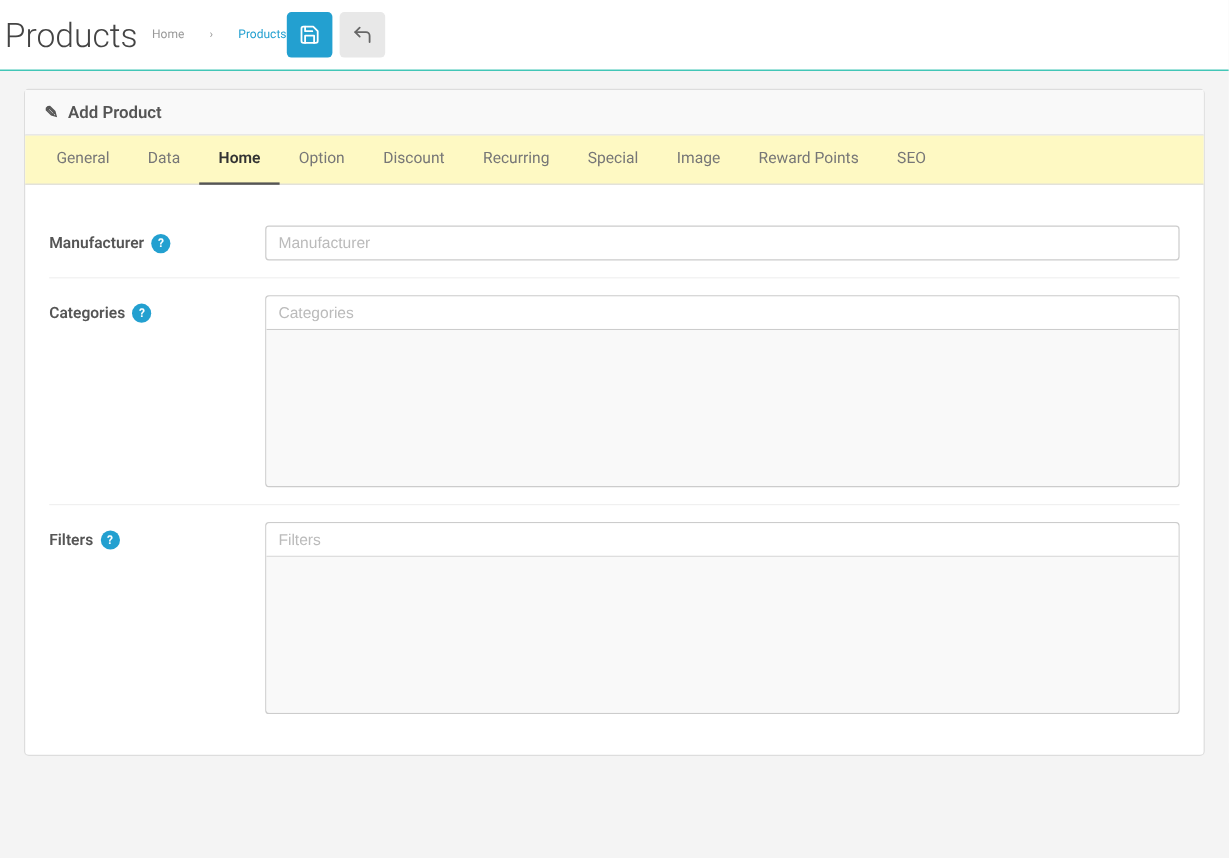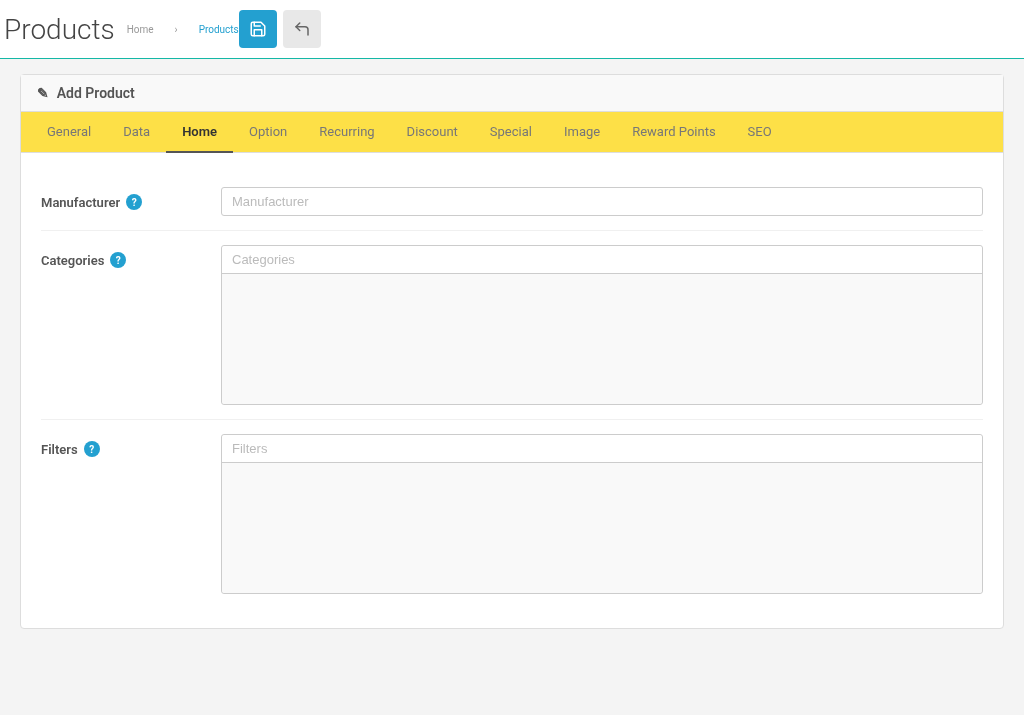--- a/index.html
+++ b/index.html
@@ -95,21 +95,21 @@
     .card-header-icon {
       font-size: 14px;
       color: #555;
     }
 
     
     .tabs-container {
       border-bottom: 1px solid #ddd;
       display: flex;
       flex-wrap: wrap;
-      background: #fde047;
+      background: #fef9c3;
       padding: 0 10px;
     }
     .tab {
       padding: 12px 16px;
       cursor: pointer;
       font-size: 13px;
       color: #777;
       border-bottom: 2px solid transparent;
       margin-bottom: -1px;
       white-space: nowrap;
@@ -241,22 +241,22 @@
       <span class="card-header-icon">✎</span>
       <span>Add Product</span>
     </div>
 
     <div class="tabs-container">
 
     <div class="tab">General</div>
         <div class="tab">Data</div>
         <div class="tab active">Home</div>
         <div class="tab">Option</div>
+        <div class="tab">Discount</div>
         <div class="tab">Recurring</div>
-        <div class="tab">Discount</div>
         <div class="tab">Special</div>
         <div class="tab">Image</div>
         <div class="tab">Reward Points</div>
         <div class="tab">SEO</div>
       </div>
 
     <div class="tab-content">
 
       <div class="form-row">
         <div class="form-label">

